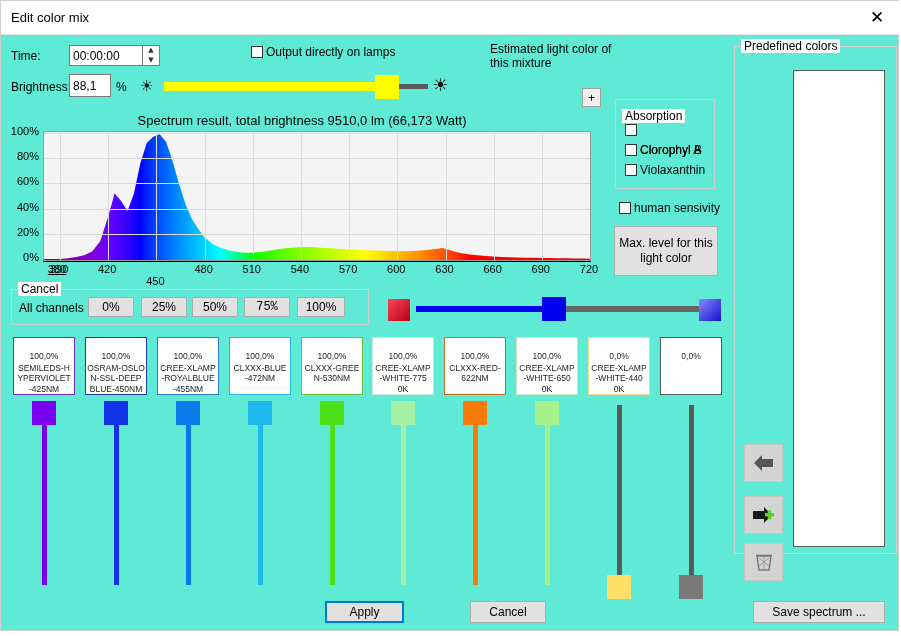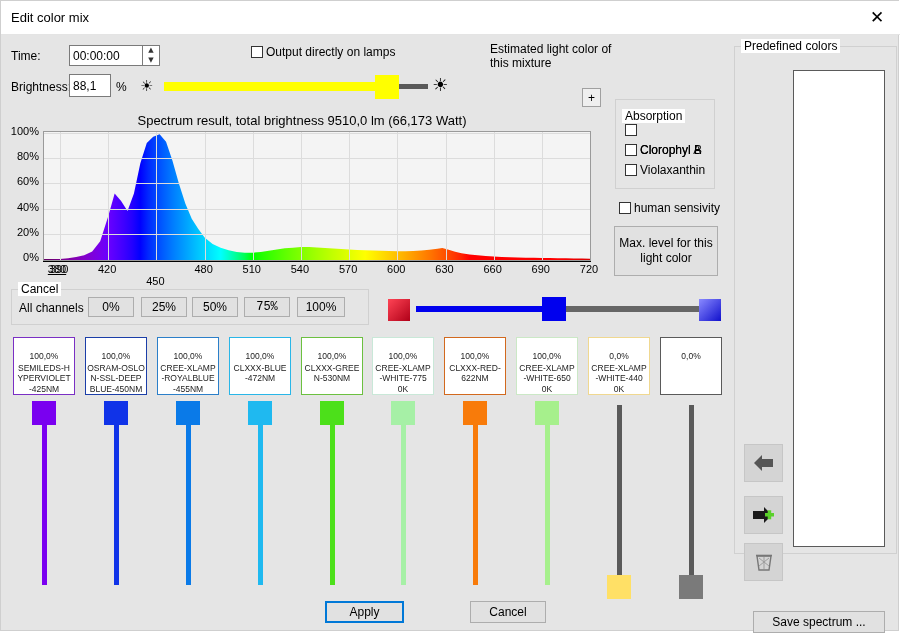--- a/index.html
+++ b/index.html
@@ -9,21 +9,21 @@
     font-size:12px;color:#000;
     -webkit-font-smoothing:antialiased;
   }
   .bg-text{
     position:absolute;left:0;top:620px;width:901px;height:16px;
     color:#c9c9c9;font-size:11px;letter-spacing:1px;
   }
   .bg-text span{position:absolute;top:0;}
   .dialog{
     position:absolute;left:0;top:0;width:899px;height:631px;
-    background:#e5e5e5;border:1px solid #cfcfcf;box-sizing:border-box;
+    background:#5eead4;border:1px solid #cfcfcf;box-sizing:border-box;
   }
   
   .titlebar{position:absolute;left:0;top:0;width:899px;height:34px;background:#fff;}
   .title-text{position:absolute;left:10px;top:9px;font-size:13px;color:#000;}
   .close-btn{
     position:absolute;right:0;top:0;width:46px;height:32px;
     display:flex;align-items:center;justify-content:center;
     font-size:17px;color:#000;cursor:pointer;font-family:"DejaVu Sans",sans-serif;
   }
   
@@ -417,17 +417,17 @@
       <path d="M6 7 L16 15 M16 7 L6 15 M11 6 L11 18" stroke="#999" stroke-width="0.9"></path>
     </svg>
   </div>
 
   <div class="btn primary" style="left:324px;top:600px;width:79px;height:22px;">
     <span>Apply</span>
   </div>
   <div class="btn" style="left:469px;top:600px;width:76px;height:22px;">
     <span>Cancel</span>
   </div>
-  <div class="btn" style="left:752px;top:600px;width:132px;height:22px;margin-top:10px;">
+  <div class="btn" style="left:752px;top:600px;width:132px;height:22px;">
     <span>Save spectrum ...</span>
   </div>
 
 </div>
 
 </body></html>

